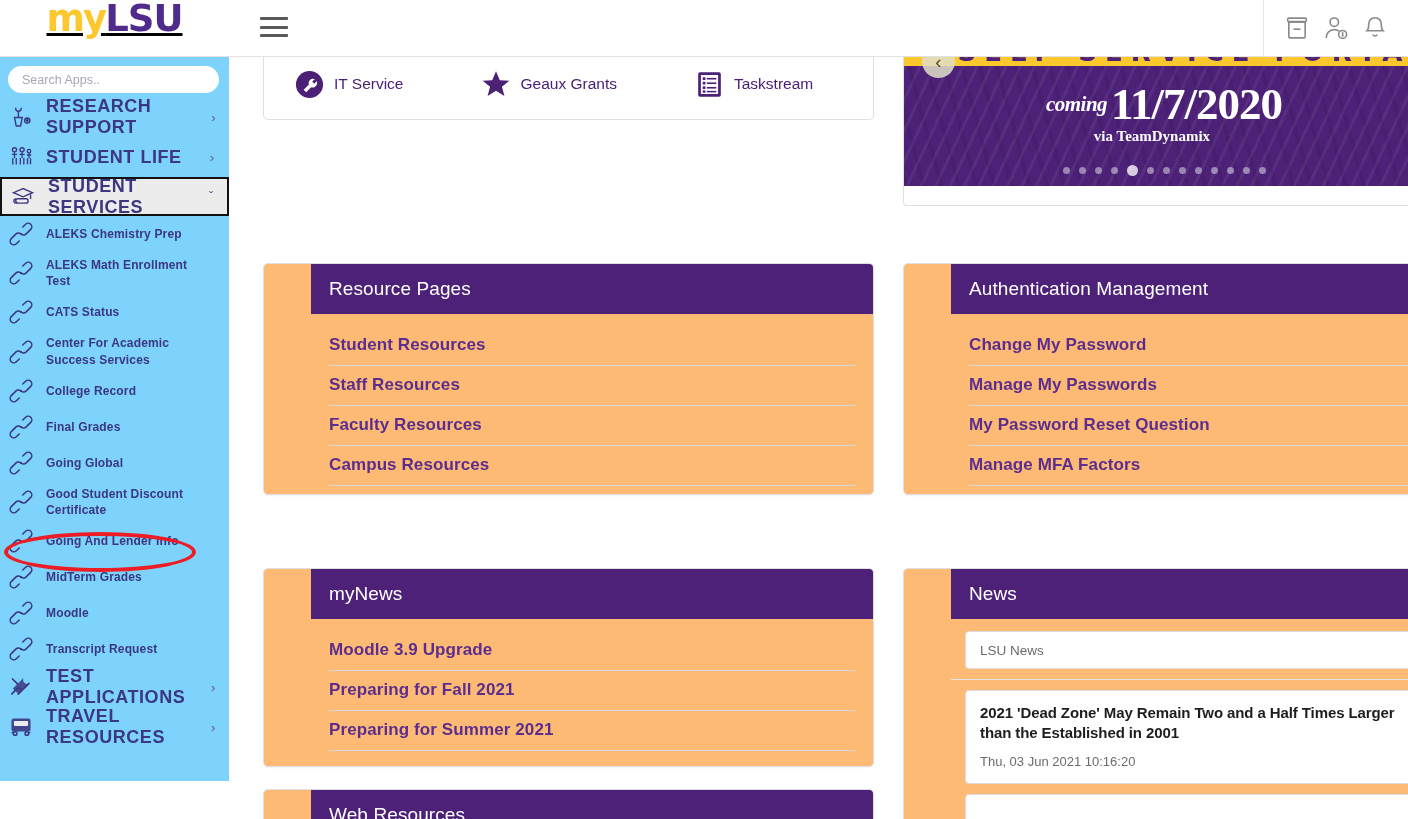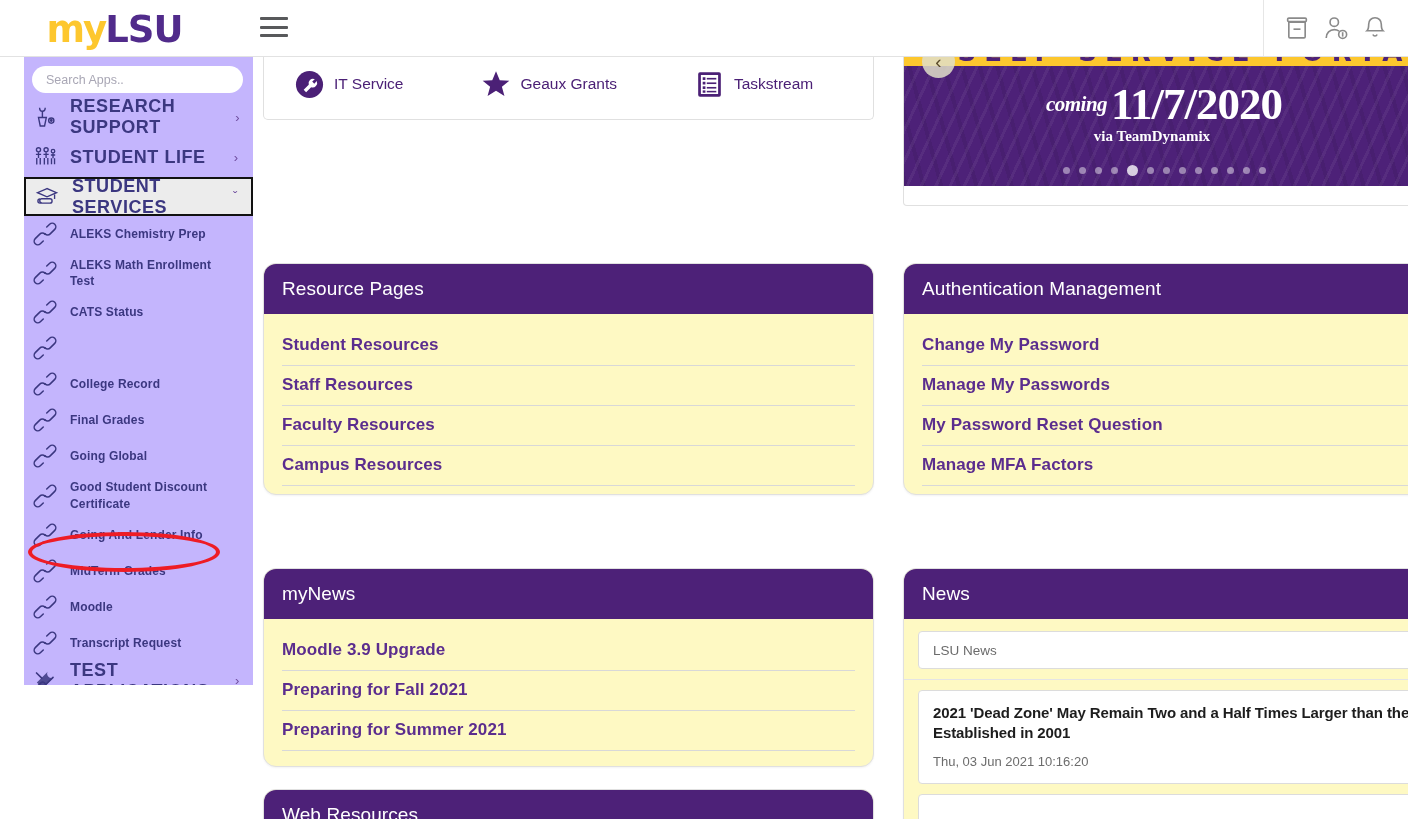--- a/index.html
+++ b/index.html
@@ -14,22 +14,23 @@
   #topbar {
     position: absolute; top: 0; left: 0;
     width: 1408px; height: 57px;
     background: #ffffff;
     border-bottom: 1px solid #e2e2e2;
     z-index: 40;
   }
   #logo-wrap {
     position: absolute; left: 0; top: 0;
     width: 229px; height: 48px;
-    display: flex; align-items: flex-end; justify-content: center;
+    display: flex; align-items: flex-start; justify-content: center;
     background: #fff;
+    text-decoration: underline;
   }
   #logo {
     font-size: 37px; font-weight: bold; letter-spacing: -1.2px;
     font-family: "DejaVu Sans", sans-serif;
     line-height: 1;
   }
   #logo .my { color: #fdc72e; font-weight: bold; letter-spacing: -2px;}
   #logo .lsu { color: #512b8b; font-weight: bold; letter-spacing: -1px;}
 
   #hamburger {
@@ -51,25 +52,24 @@
     display: flex; align-items: center; justify-content: space-around;
     padding: 0 14px;
     background:#fff;
   }
   #header-icons .hicon { width: 28px; height: 28px; color: #888; cursor: pointer; }
   #header-icons svg { display:block; }
 
   
   #sidebar {
     position: absolute; left: 0; top: 57px;
-    width: 229px; height: 628px;
-    background: #c4b5fd;
+    width: 229px; height: 724px;
+    background: #7dd3fc;
     overflow: hidden;
     z-index: 30;
-    margin-left: 24px;
   }
   #search-wrap { padding: 9px 8px 4px 8px; }
   #search-input {
     width: 211px; height: 27px;
     border-radius: 14px; border: none;
     background: #ffffff;
     padding: 0 14px;
     font-size: 12.5px; color: #6a6a78;
     font-family: "Liberation Sans", sans-serif;
     outline: none;
@@ -131,25 +131,26 @@
   
   #main {
     position: absolute; left: 229px; top: 57px;
     width: 1179px; height: 762px;
     background: #ffffff;
     overflow: hidden;
   }
 
   .card {
     position: absolute;
-    background: #fef9c3;
+    background: #fdba74;
     border: 1px solid #e0e0e0;
-    border-radius: 13px;
+    border-radius: 5px;
     box-shadow: 0 1px 2px rgba(0,0,0,.05);
     overflow: hidden;
+    padding-left: 47px;
   }
   .card-header {
     background: #4d2178;
     color: #fff;
     font-size: 19px;
     padding: 14px 18px;
     font-weight: normal;
     letter-spacing: .1px;
   }
   .card-body { padding: 12px 18px 8px 18px; }
@@ -393,20 +394,21 @@
       <span class="llabel">CATS Status</span>
     </li>
 
     <li class="nav-item">
       <span class="licon">
         <svg viewBox="0 0 24 24" fill="none" stroke="#3b3780" stroke-width="1.4" stroke-linecap="round">
           <path d="M13.6 5.6 16.3 3a3.3 3.3 0 0 1 4.7 4.7l-4.2 4.2a3.3 3.3 0 0 1-4.7 0"></path>
           <path d="M10.4 18.4 7.7 21A3.3 3.3 0 0 1 3 16.3l4.2-4.2a3.3 3.3 0 0 1 4.7 0"></path>
         </svg>
       </span>
+      <span class="llabel" style="max-width:150px">Center For Academic Success Services</span>
     </li>
 
     <li class="nav-item">
       <span class="licon">
         <svg viewBox="0 0 24 24" fill="none" stroke="#3b3780" stroke-width="1.4" stroke-linecap="round">
           <path d="M13.6 5.6 16.3 3a3.3 3.3 0 0 1 4.7 4.7l-4.2 4.2a3.3 3.3 0 0 1-4.7 0"></path>
           <path d="M10.4 18.4 7.7 21A3.3 3.3 0 0 1 3 16.3l4.2-4.2a3.3 3.3 0 0 1 4.7 0"></path>
         </svg>
       </span>
       <span class="llabel">College Record</span>

